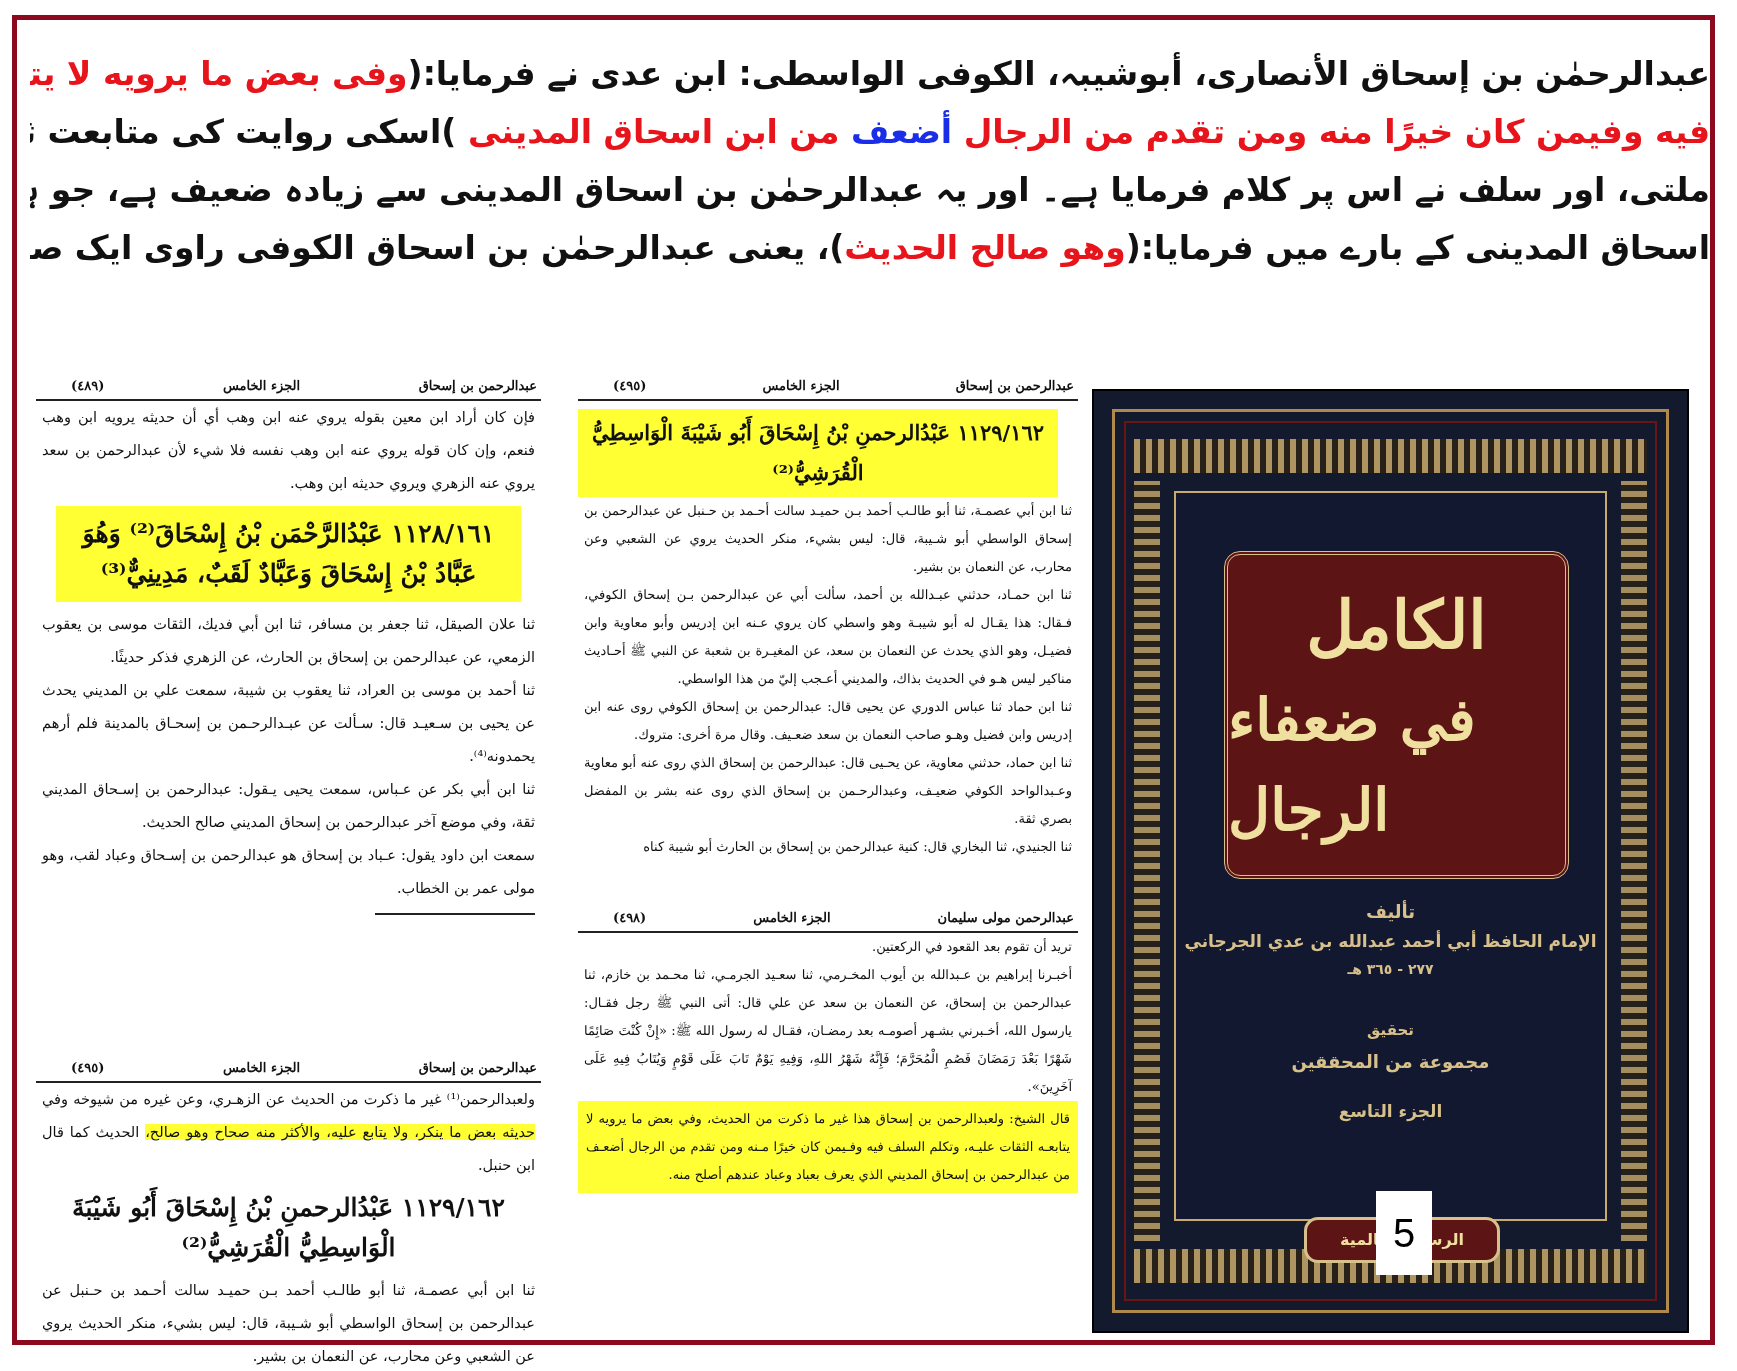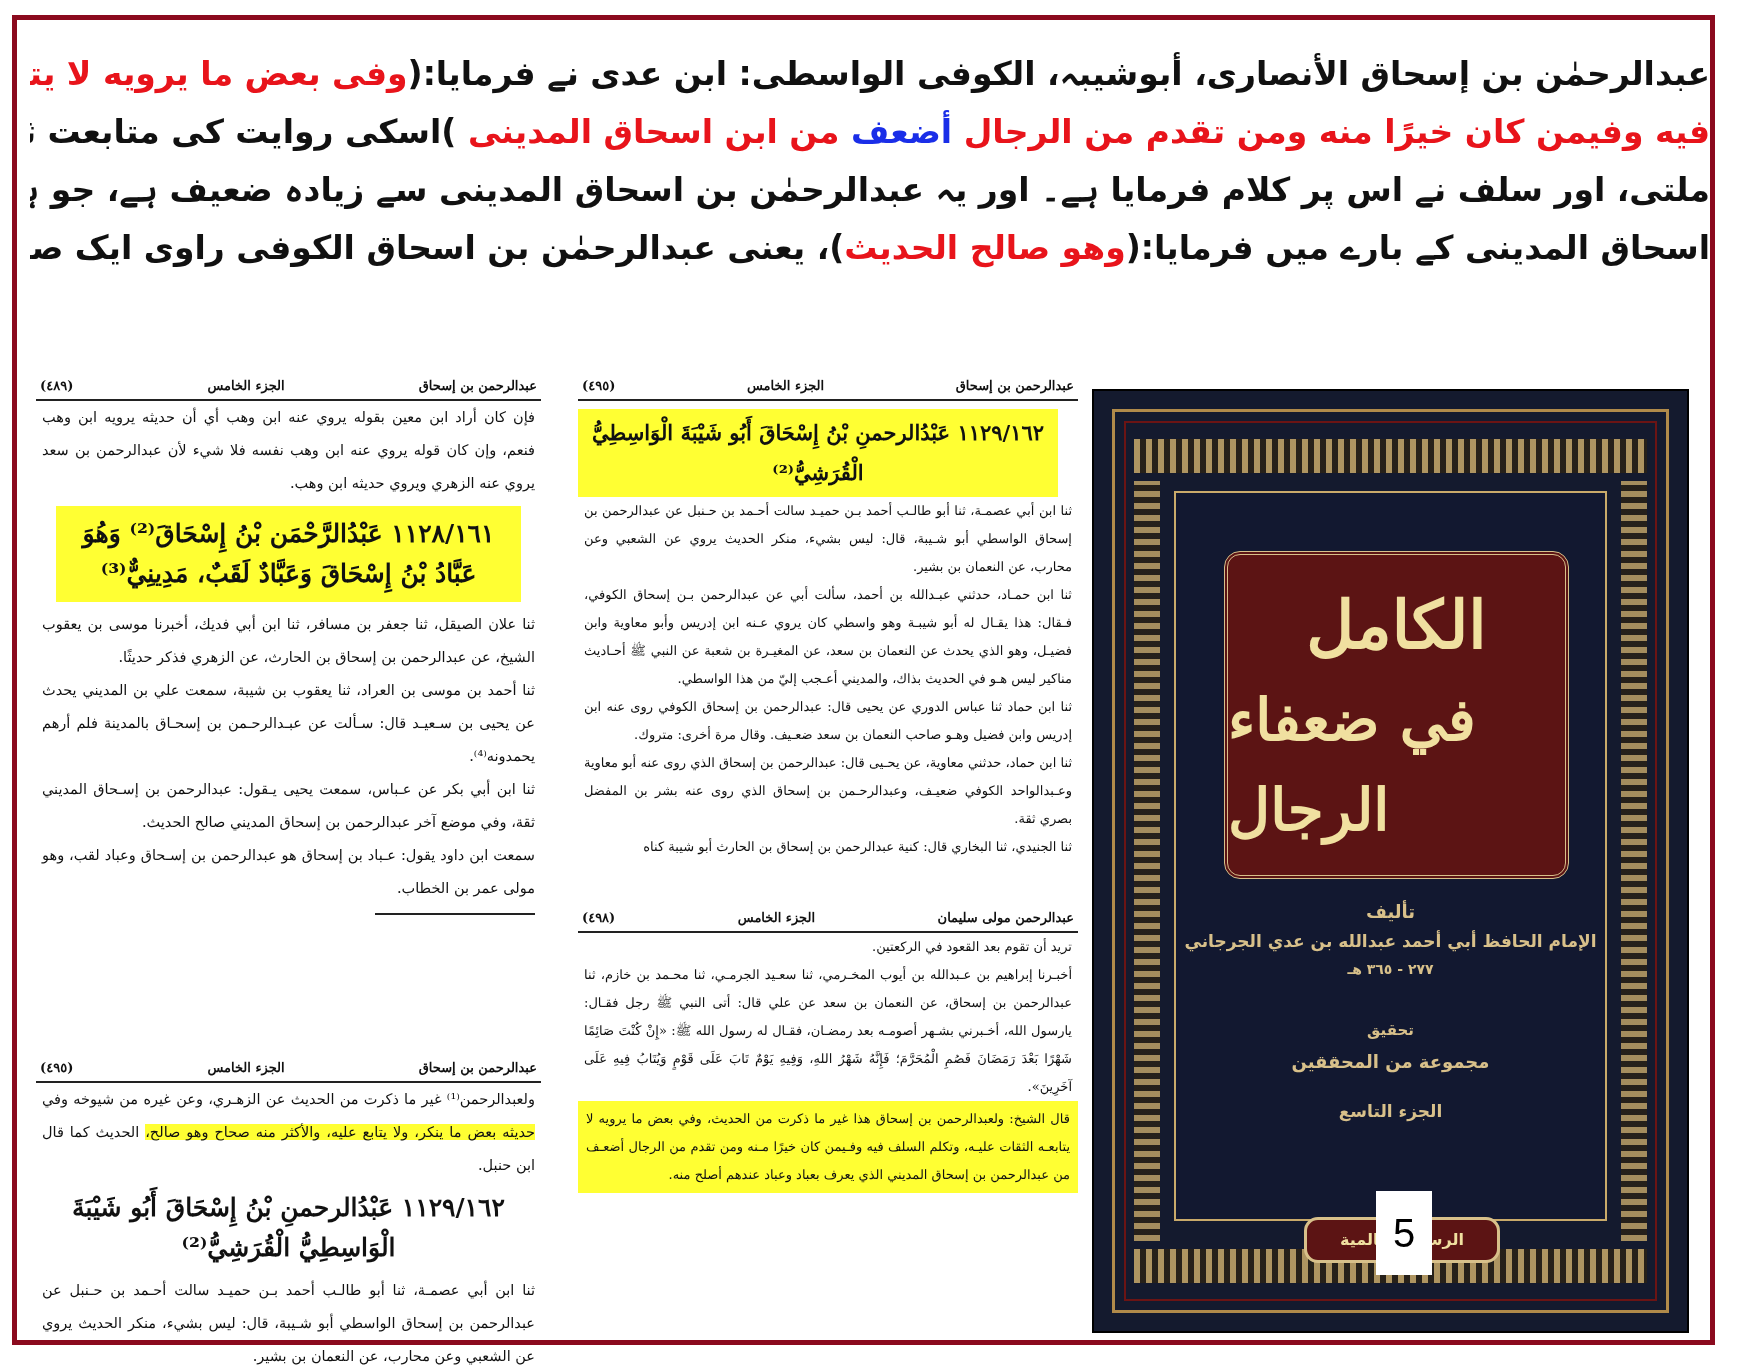--- a/index.html
+++ b/index.html
@@ -9,21 +9,21 @@
            border: 5px solid #8b0a1e; box-sizing: border-box; background: #fff; }
   .urdu-block { position: absolute; left: 30px; top: 45px; width: 1680px; direction: rtl;
                 text-align: justify; font-family: "DejaVu Sans", sans-serif; }
   .urdu-line { height: 58px; line-height: 58px; font-size: 33px; white-space: nowrap;
                overflow: hidden; color: #111; font-weight: bold; text-align: right; }
   .red { color: #e8141b; font-weight: bold; }
   .blue { color: #1a2ee8; font-weight: bold; }
   .page { position: absolute; background: #fff; direction: rtl; font-family: "DejaVu Serif", serif; color: #111; }
   .page-head { display: flex; justify-content: space-between; align-items: flex-end; border-bottom: 2px solid #222;
                padding: 0 4px 6px 4px; font-size: 13px; font-weight: bold; }
-  .page-head .num { direction: ltr; }
+  .page-head .num { direction: ltr; margin-left: 31px; }
   .para { font-size: 14.5px; line-height: 33px; text-align: justify; margin: 0; padding: 0 6px; }
   .hl { background: #ffff33; }
   .entry-title { font-size: 25px; font-weight: bold; text-align: center; line-height: 40px; margin: 6px 0; }
   .entry-title.hl { padding: 8px 20px; }
   .footline { border-top: 2px solid #222; width: 160px; margin: 8px 6px 0 auto; }
   .book { position: absolute; left: 1092px; top: 389px; width: 597px; height: 944px; background: #141a2e;
           box-sizing: border-box; border: 2px solid #000; }
   .book .b1 { position: absolute; inset: 18px; border: 3px solid #b08a4a; }
   .book .b2 { position: absolute; inset: 30px; border: 2px solid #6b1414; }
   .book .orn { position: absolute; left: 40px; right: 40px; height: 34px;
@@ -71,21 +71,21 @@
 </div>
 
 <div class="page" style="left:36px; top:378px; width:505px; height:665px;">
   <div class="page-head">
     <span>عبدالرحمن بن إسحاق</span>
     <span>الجزء الخامس</span>
     <span class="num">(٤٨٩)</span>
   </div>
   <p class="para">فإن كان أراد ابن معين بقوله يروي عنه ابن وهب أي أن حديثه يرويه ابن وهب فنعم، وإن كان قوله يروي عنه ابن وهب نفسه فلا شيء لأن عبدالرحمن بن سعد يروي عنه الزهري ويروي حديثه ابن وهب.</p>
   <div class="entry-title hl" style="margin:6px 20px;">١١٢٨/١٦١ عَبْدُالرَّحْمَن بْنُ إِسْحَاقَ⁽²⁾ وَهُوَ عَبَّادُ بْنُ إِسْحَاقَ وَعَبَّادٌ لَقَبٌ، مَدِينِيٌّ⁽³⁾</div>
-  <p class="para">ثنا علان الصيقل، ثنا جعفر بن مسافر، ثنا ابن أبي فديك، أخبرنا موسى بن يعقوب الشيخ، عن عبدالرحمن بن إسحاق بن الحارث، عن الزهري فذكر حديثًا.</p>
+  <p class="para">ثنا علان الصيقل، ثنا جعفر بن مسافر، ثنا ابن أبي فديك، الثقات موسى بن يعقوب الزمعي، عن عبدالرحمن بن إسحاق بن الحارث، عن الزهري فذكر حديثًا.</p>
   <p class="para">ثنا أحمد بن موسى بن العراد، ثنا يعقوب بن شيبة، سمعت علي بن المديني يحدث عن يحيى بن سـعيـد قال: سـألت عن عبـدالرحـمن بن إسحـاق بالمدينة فلم أرهم يحمدونه⁽⁴⁾.</p>
   <p class="para">ثنا ابن أبي بكر عن عـباس، سمعت يحيى يـقول: عبدالرحمن بن إسـحاق المديني ثقة، وفي موضع آخر عبدالرحمن بن إسحاق المديني صالح الحديث.</p>
   <p class="para">سمعت ابن داود يقول: عـباد بن إسحاق هو عبدالرحمن بن إسـحاق وعباد لقب، وهو مولى عمر بن الخطاب.</p>
   <div class="footline"></div>
 </div>
 
 <div class="page" style="left:36px; top:1060px; width:505px; height:270px;">
   <div class="page-head">
     <span>عبدالرحمن بن إسحاق</span>
     <span>الجزء الخامس</span>

